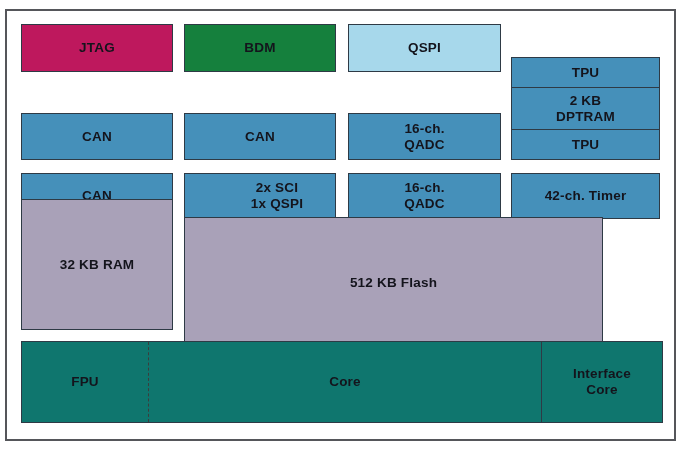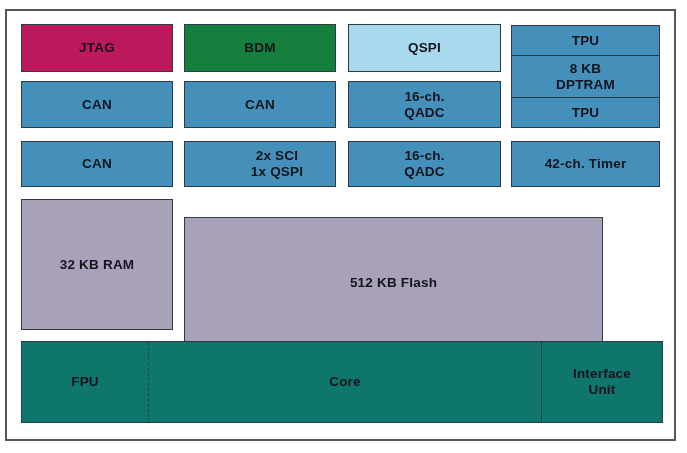--- a/index.html
+++ b/index.html
@@ -34,21 +34,21 @@
     justify-content: center;
     text-align: center;
     font-size: 13.5px;
     font-weight: 700;
     color: #14141c;
     line-height: 16px;
     white-space: pre-line;
     letter-spacing: 0.2px;
   }
   .lightblue { background: #a7d8eb; }
-  .blue      { background: #4590ba; }
+  .blue      { background: #4590ba; margin-top: 32px; }
   .purple    { background: #a9a1b8; }
   .green     { background: #c6ca74; }
 
   
   .b-jtag   { left: 21px;  top: 24px;  width: 152px; height: 48px; }
   .b-bdm    { left: 184px; top: 24px;  width: 152px; height: 48px; }
   .b-nexus  { left: 348px; top: 24px;  width: 153px; height: 48px; }
 
   .b-tpustack { left: 511px; top: 25px; width: 149px; height: 103px;
                 display: flex; flex-direction: column; padding: 0; }
@@ -89,21 +89,21 @@
 
 <div class="canvas">
   <div class="frame"></div>
 
   <div class="block lightblue b-jtag" style="background-color: #be185d;">JTAG</div>
   <div class="block lightblue b-bdm" style="background-color: #15803d;">BDM</div>
   <div class="block lightblue b-nexus" style="background-color: rgb(167, 216, 235);">QSPI</div>
 
   <div class="block blue b-tpustack" style="background-color: rgb(69, 144, 186);">
     <div class="tpu-seg seg-top">TPU</div>
-    <div class="tpu-seg seg-mid">8 KB
+    <div class="tpu-seg seg-mid">2 KB
 DPTRAM</div>
     <div class="tpu-seg seg-bottom">TPU</div>
   </div>
 
   <div class="block blue b-can1" style="background-color: rgb(69, 144, 186);">CAN</div>
   <div class="block blue b-can2" style="background-color: rgb(69, 144, 186);">CAN</div>
   <div class="block blue b-qadc1" style="background-color: rgb(69, 144, 186);">16-ch.
 QADC</div>
 
   <div class="block blue b-can3" style="background-color: rgb(69, 144, 186);">CAN</div>
@@ -113,15 +113,15 @@
 QADC</div>
   <div class="block blue b-timer" style="background-color: rgb(69, 144, 186);">42-ch. Timer</div>
 
   <div class="block purple b-ram" style="background-color: rgb(169, 161, 184);">32 KB RAM</div>
   <div class="block purple b-flash" style="background-color: rgb(169, 161, 184);">512 KB Flash</div>
 
   <div class="block green b-cpu" style="background-color: #0f766e;">
     <div class="cpu-seg seg-fpu">FPU</div>
     <div class="cpu-seg seg-core">Core</div>
     <div class="cpu-seg seg-if">Interface
-Unit</div>
+Core</div>
   </div>
 </div>
 
 </body></html>

